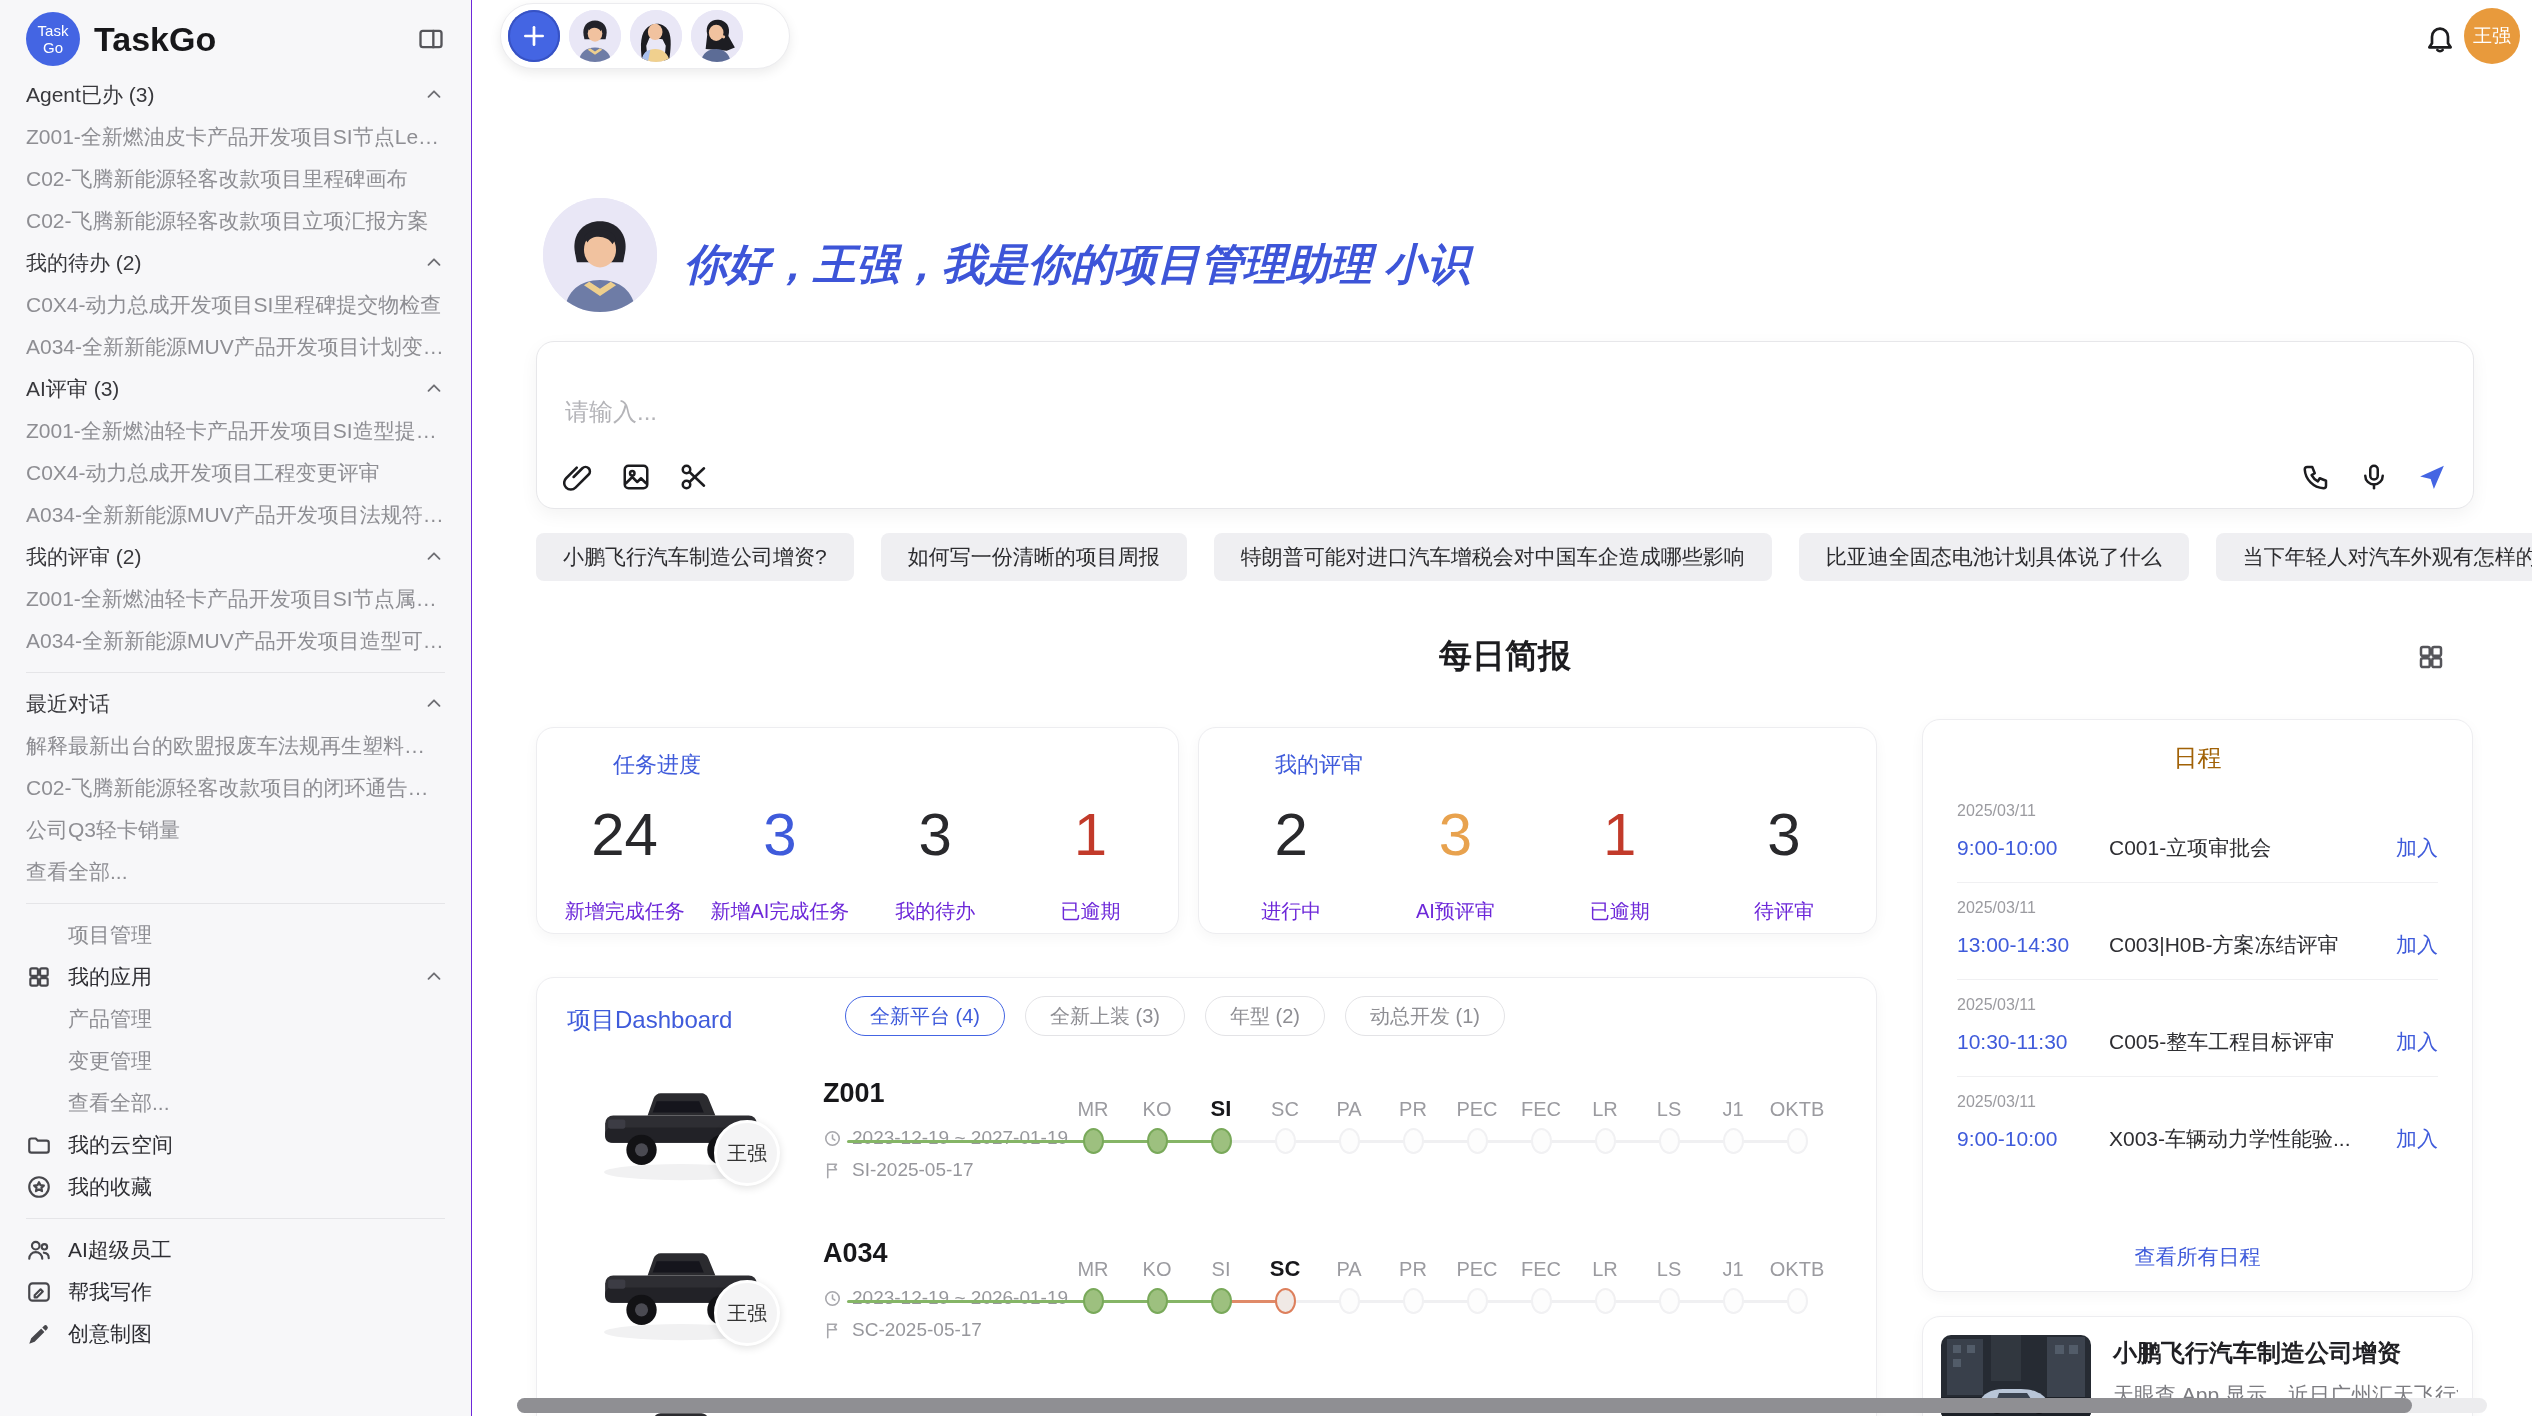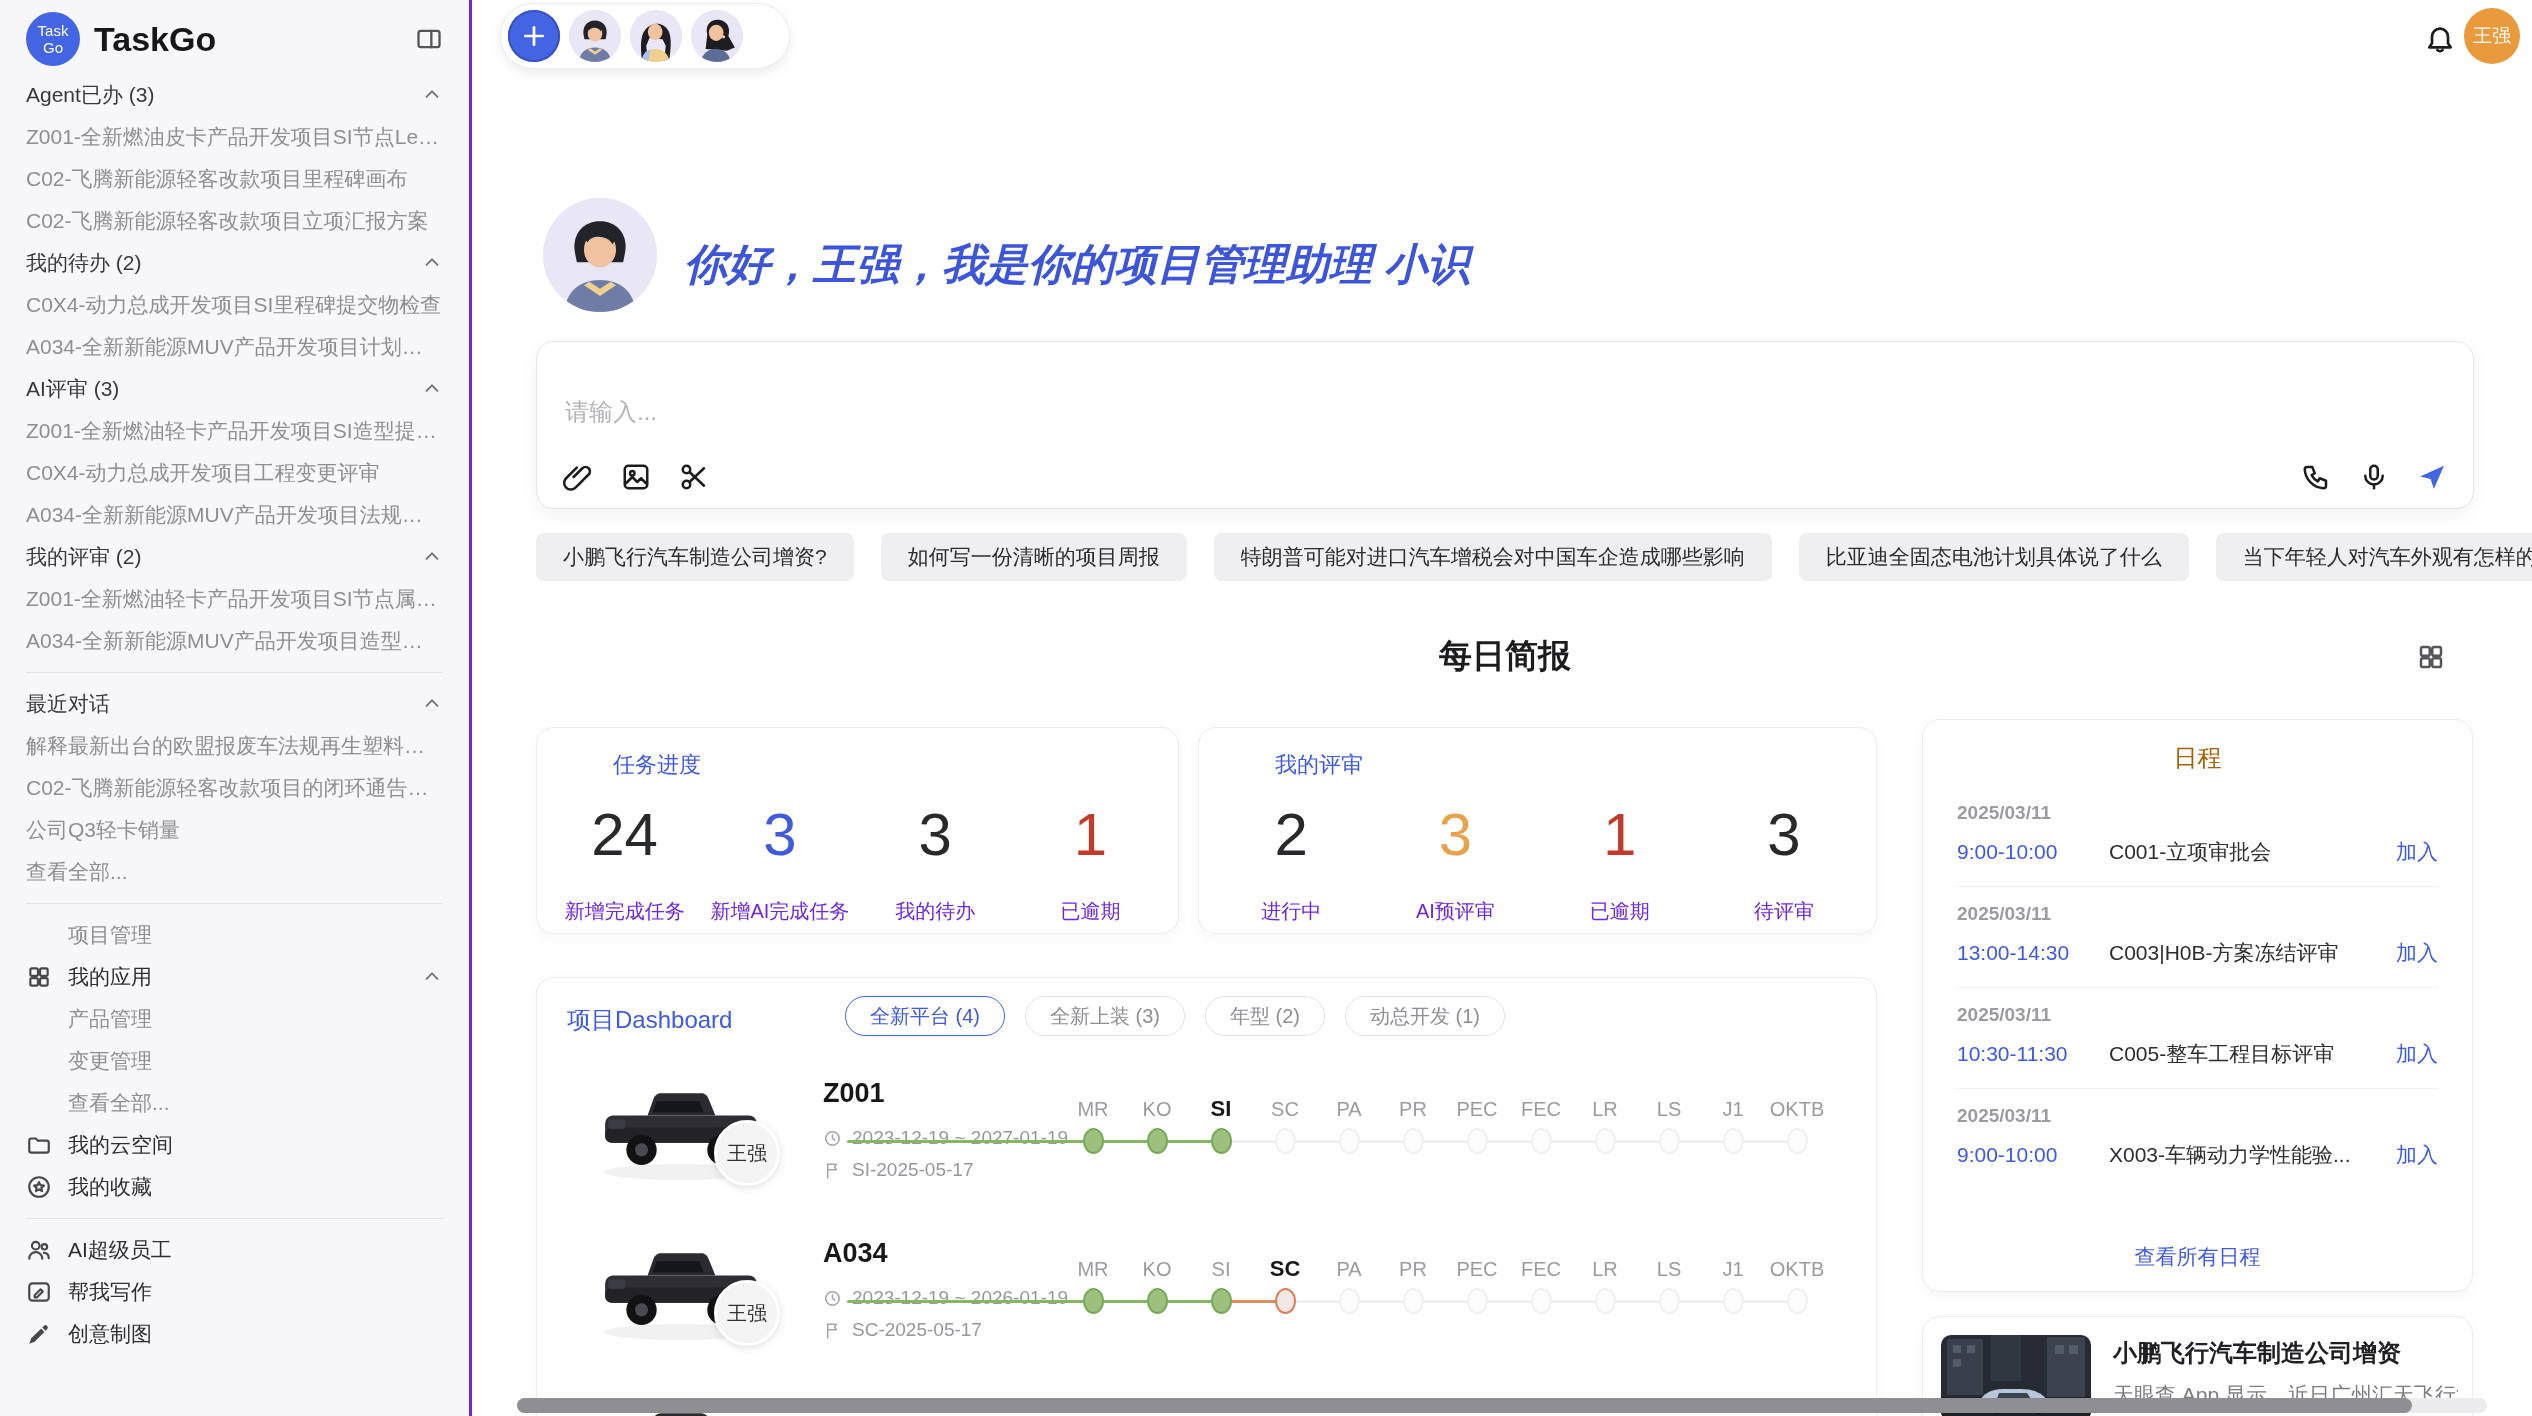--- a/index.html
+++ b/index.html
@@ -7,21 +7,21 @@
   .app {
     position:relative; width:2532px; height:1416px; overflow:hidden;
     font-family:"Liberation Sans", sans-serif; background:#fff; color:#222;
   }
   svg { display:block; }
   .ico { stroke:currentColor; fill:none; stroke-width:2; stroke-linecap:round; stroke-linejoin:round; }
 
   
   .sidebar {
     position:absolute; left:0; top:0; bottom:0; width:472px;
-    background:#f7f7f9; border-right:3px solid #6d28d9; padding:0 26px;
+    background:#f7f7f9; border-right:1px solid #6d28d9; padding:0 26px;
   }
   .side-top { display:flex; align-items:center; height:58px; margin-top:10px; }
   .logo-circle {
     width:54px; height:54px; border-radius:50%; background:#4465e3; color:#fff;
     display:flex; flex-direction:column; align-items:center; justify-content:center;
     font-size:15px; line-height:17px; flex:none;
   }
   .app-title { font-size:34px; font-weight:bold; color:#17171a; margin-left:14px; }
   .panel-toggle { margin-left:auto; width:28px; height:28px; color:#55555a; cursor:pointer; }
   .new-chat {
@@ -103,21 +103,21 @@
   .stat-num { font-size:60px; font-weight:500; color:#29292c; }
   .stat-label { margin-top:29px; font-size:20px; color:#6d28d9; }
   .n-blue { color:#3f5bdb; } .n-red { color:#c23a2a; } .n-orange { color:#e8a24e; }
 
   
   .sched-card { left:1922px; top:719px; width:551px; height:573px; }
   .sched-title { position:absolute; left:0; right:0; top:22px; text-align:center; font-size:24px; color:#a16207; }
   .sched-list { position:absolute; top:66px; left:34px; right:34px; }
   .sched-item { padding:16px 0 20px; border-bottom:1px solid #f0f0f2; }
   .sched-item:last-child { border-bottom:none; }
-  .sched-date { font-size:19px; color:#9b9ba0;font-weight:bold; }
+  .sched-date { font-size:16px; color:#9b9ba0; }
   .sched-row { display:flex; align-items:center; margin-top:14px; }
   .sched-time { font-size:21px; color:#3f5bdb; width:152px; flex:none; }
   .sched-name { font-size:21px; color:#2e2e32; flex:1; white-space:nowrap; overflow:hidden; }
   .sched-join { font-size:21px; color:#3f5bdb; cursor:pointer; flex:none; }
   .sched-footer { position:absolute; bottom:20px; left:0; right:0; text-align:center; font-size:21px; color:#3f5bdb; cursor:pointer; }
 
   
   .dash-card { left:536px; top:977px; width:1341px; height:560px; overflow:hidden; }
   .dash-title { position:absolute; left:30px; top:26px; font-size:24px; color:#3f5bdb; }
   .dash-filters { position:absolute; left:308px; top:18px; display:flex; gap:20px; }

